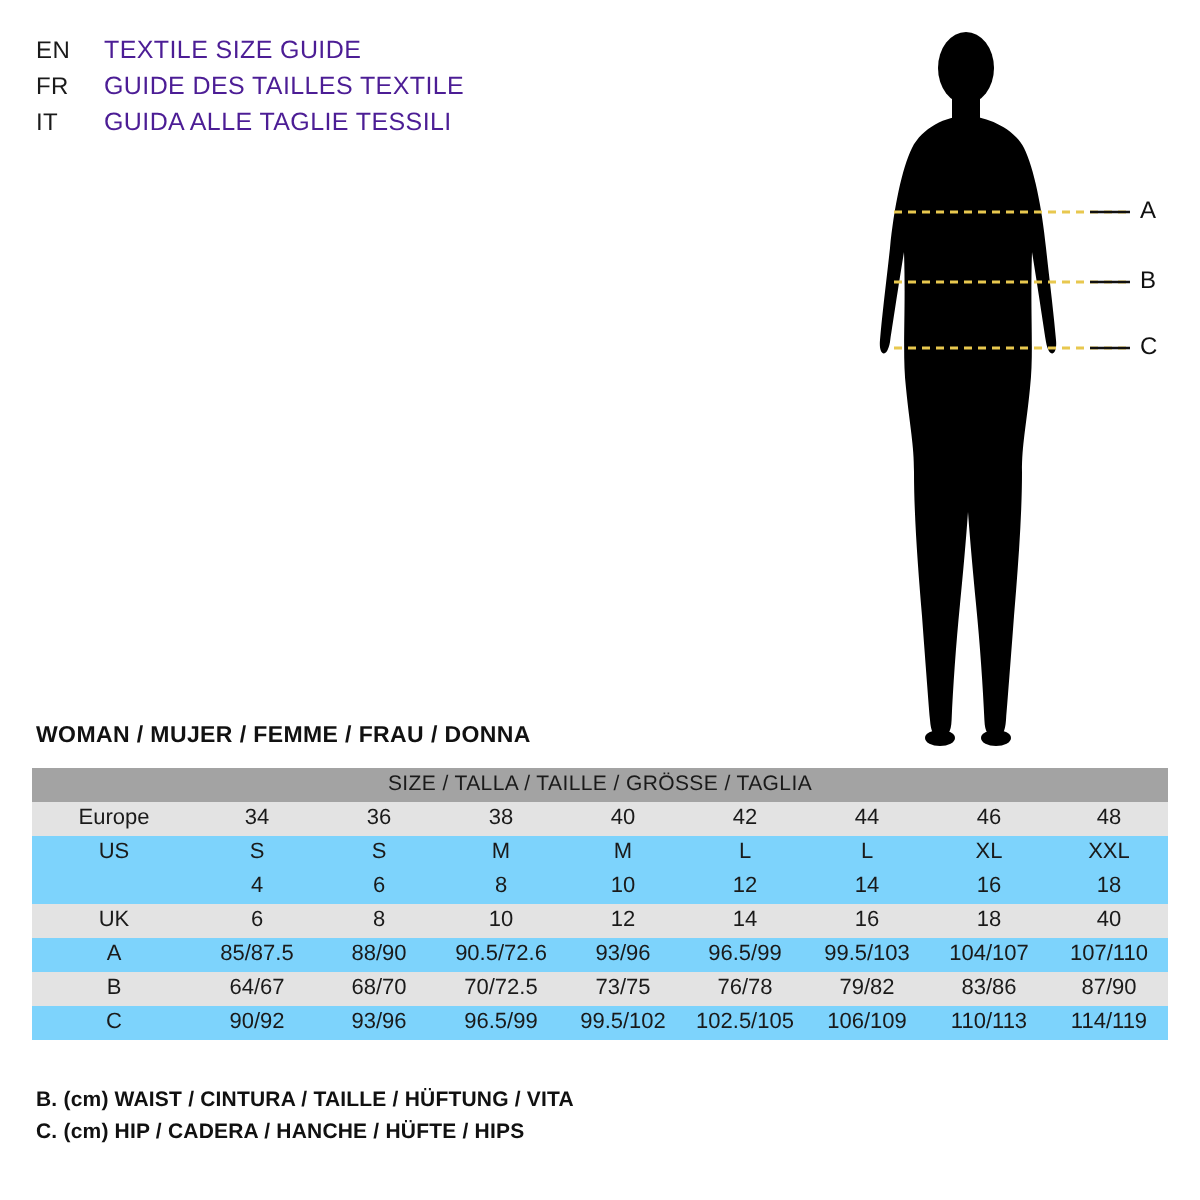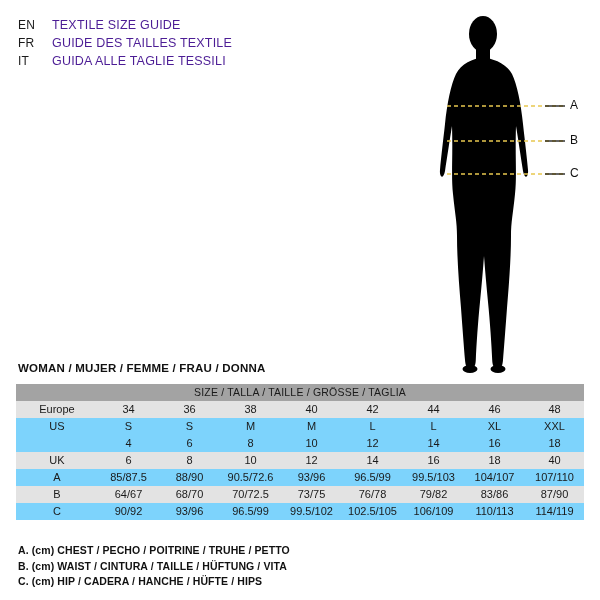--- a/index.html
+++ b/index.html
@@ -310,18 +310,17 @@
           <td>102.5/105</td>
           <td>106/109</td>
           <td>110/113</td>
           <td>114/119</td>
         </tr>
       </tbody>
     </table>
   </div>
 
   <div class="legend">
-    <div class="legend-row">A. (cm) CHEST / PECHO / POITRINE / TRUHE / PETTO</div>
     <div class="legend-row">B. (cm) WAIST / CINTURA / TAILLE / HÜFTUNG / VITA</div>
     <div class="legend-row">C. (cm) HIP / CADERA / HANCHE / HÜFTE / HIPS</div>
   </div>
 
 </div>
 
 </body></html>

